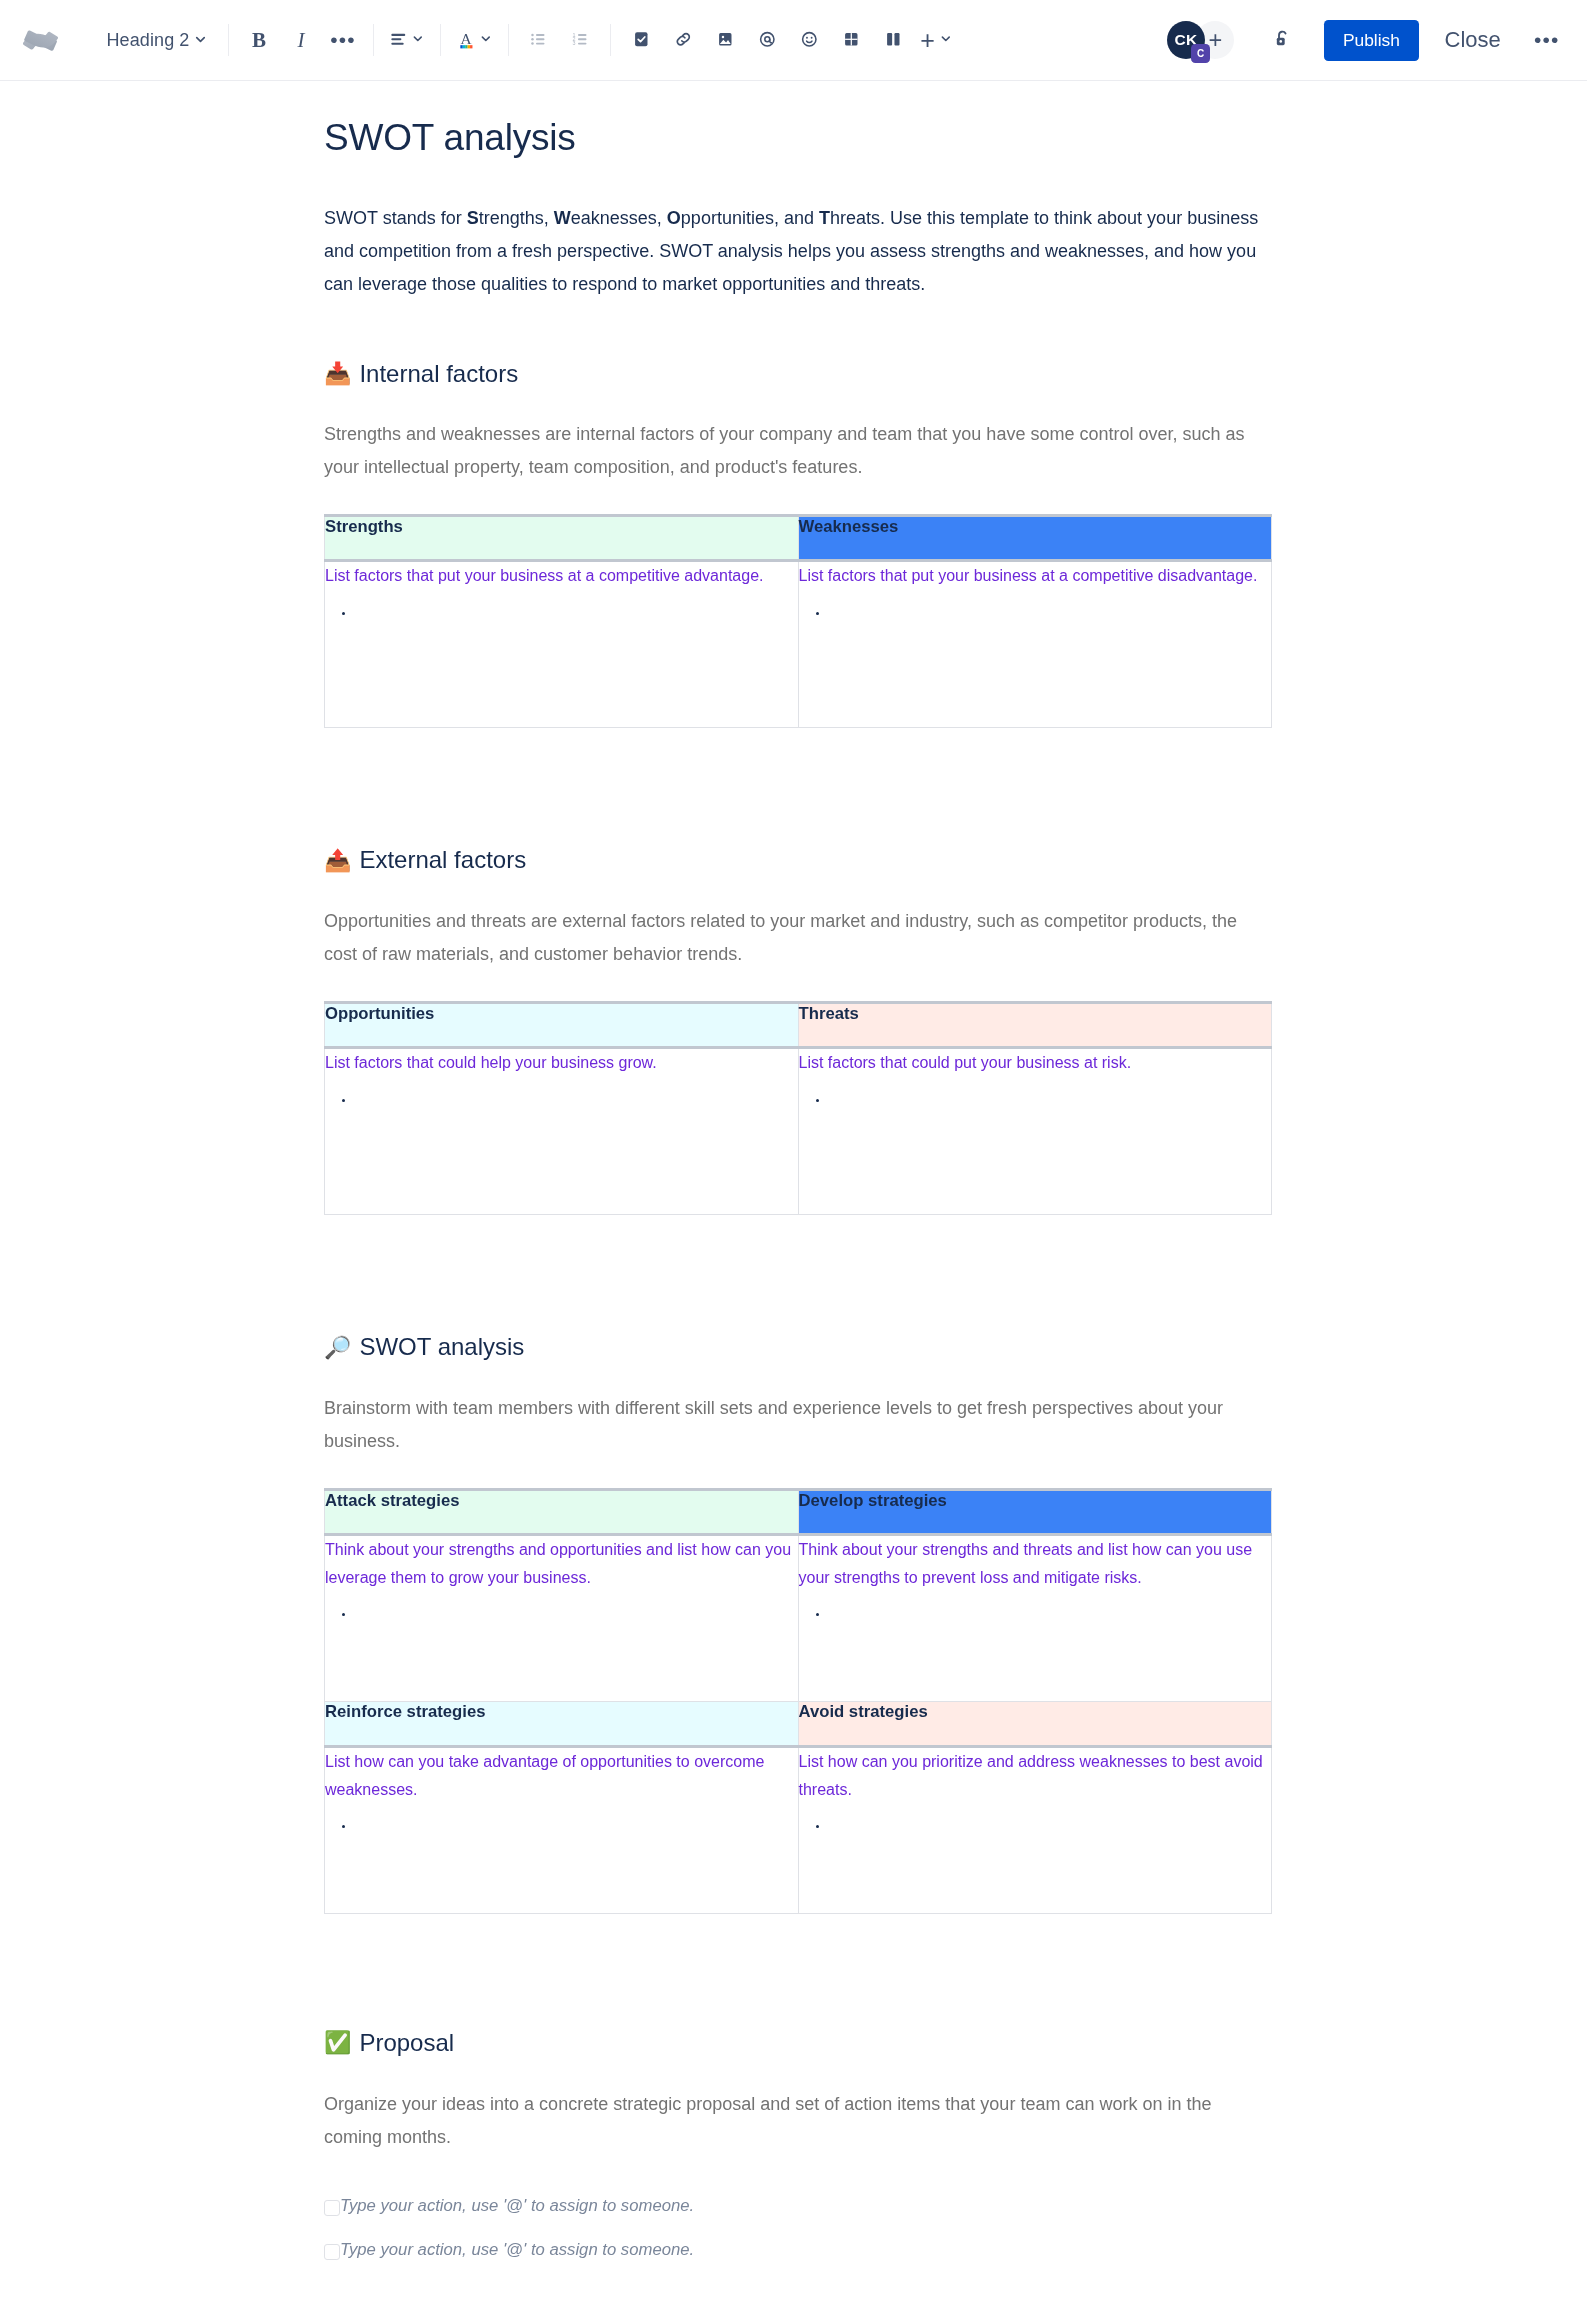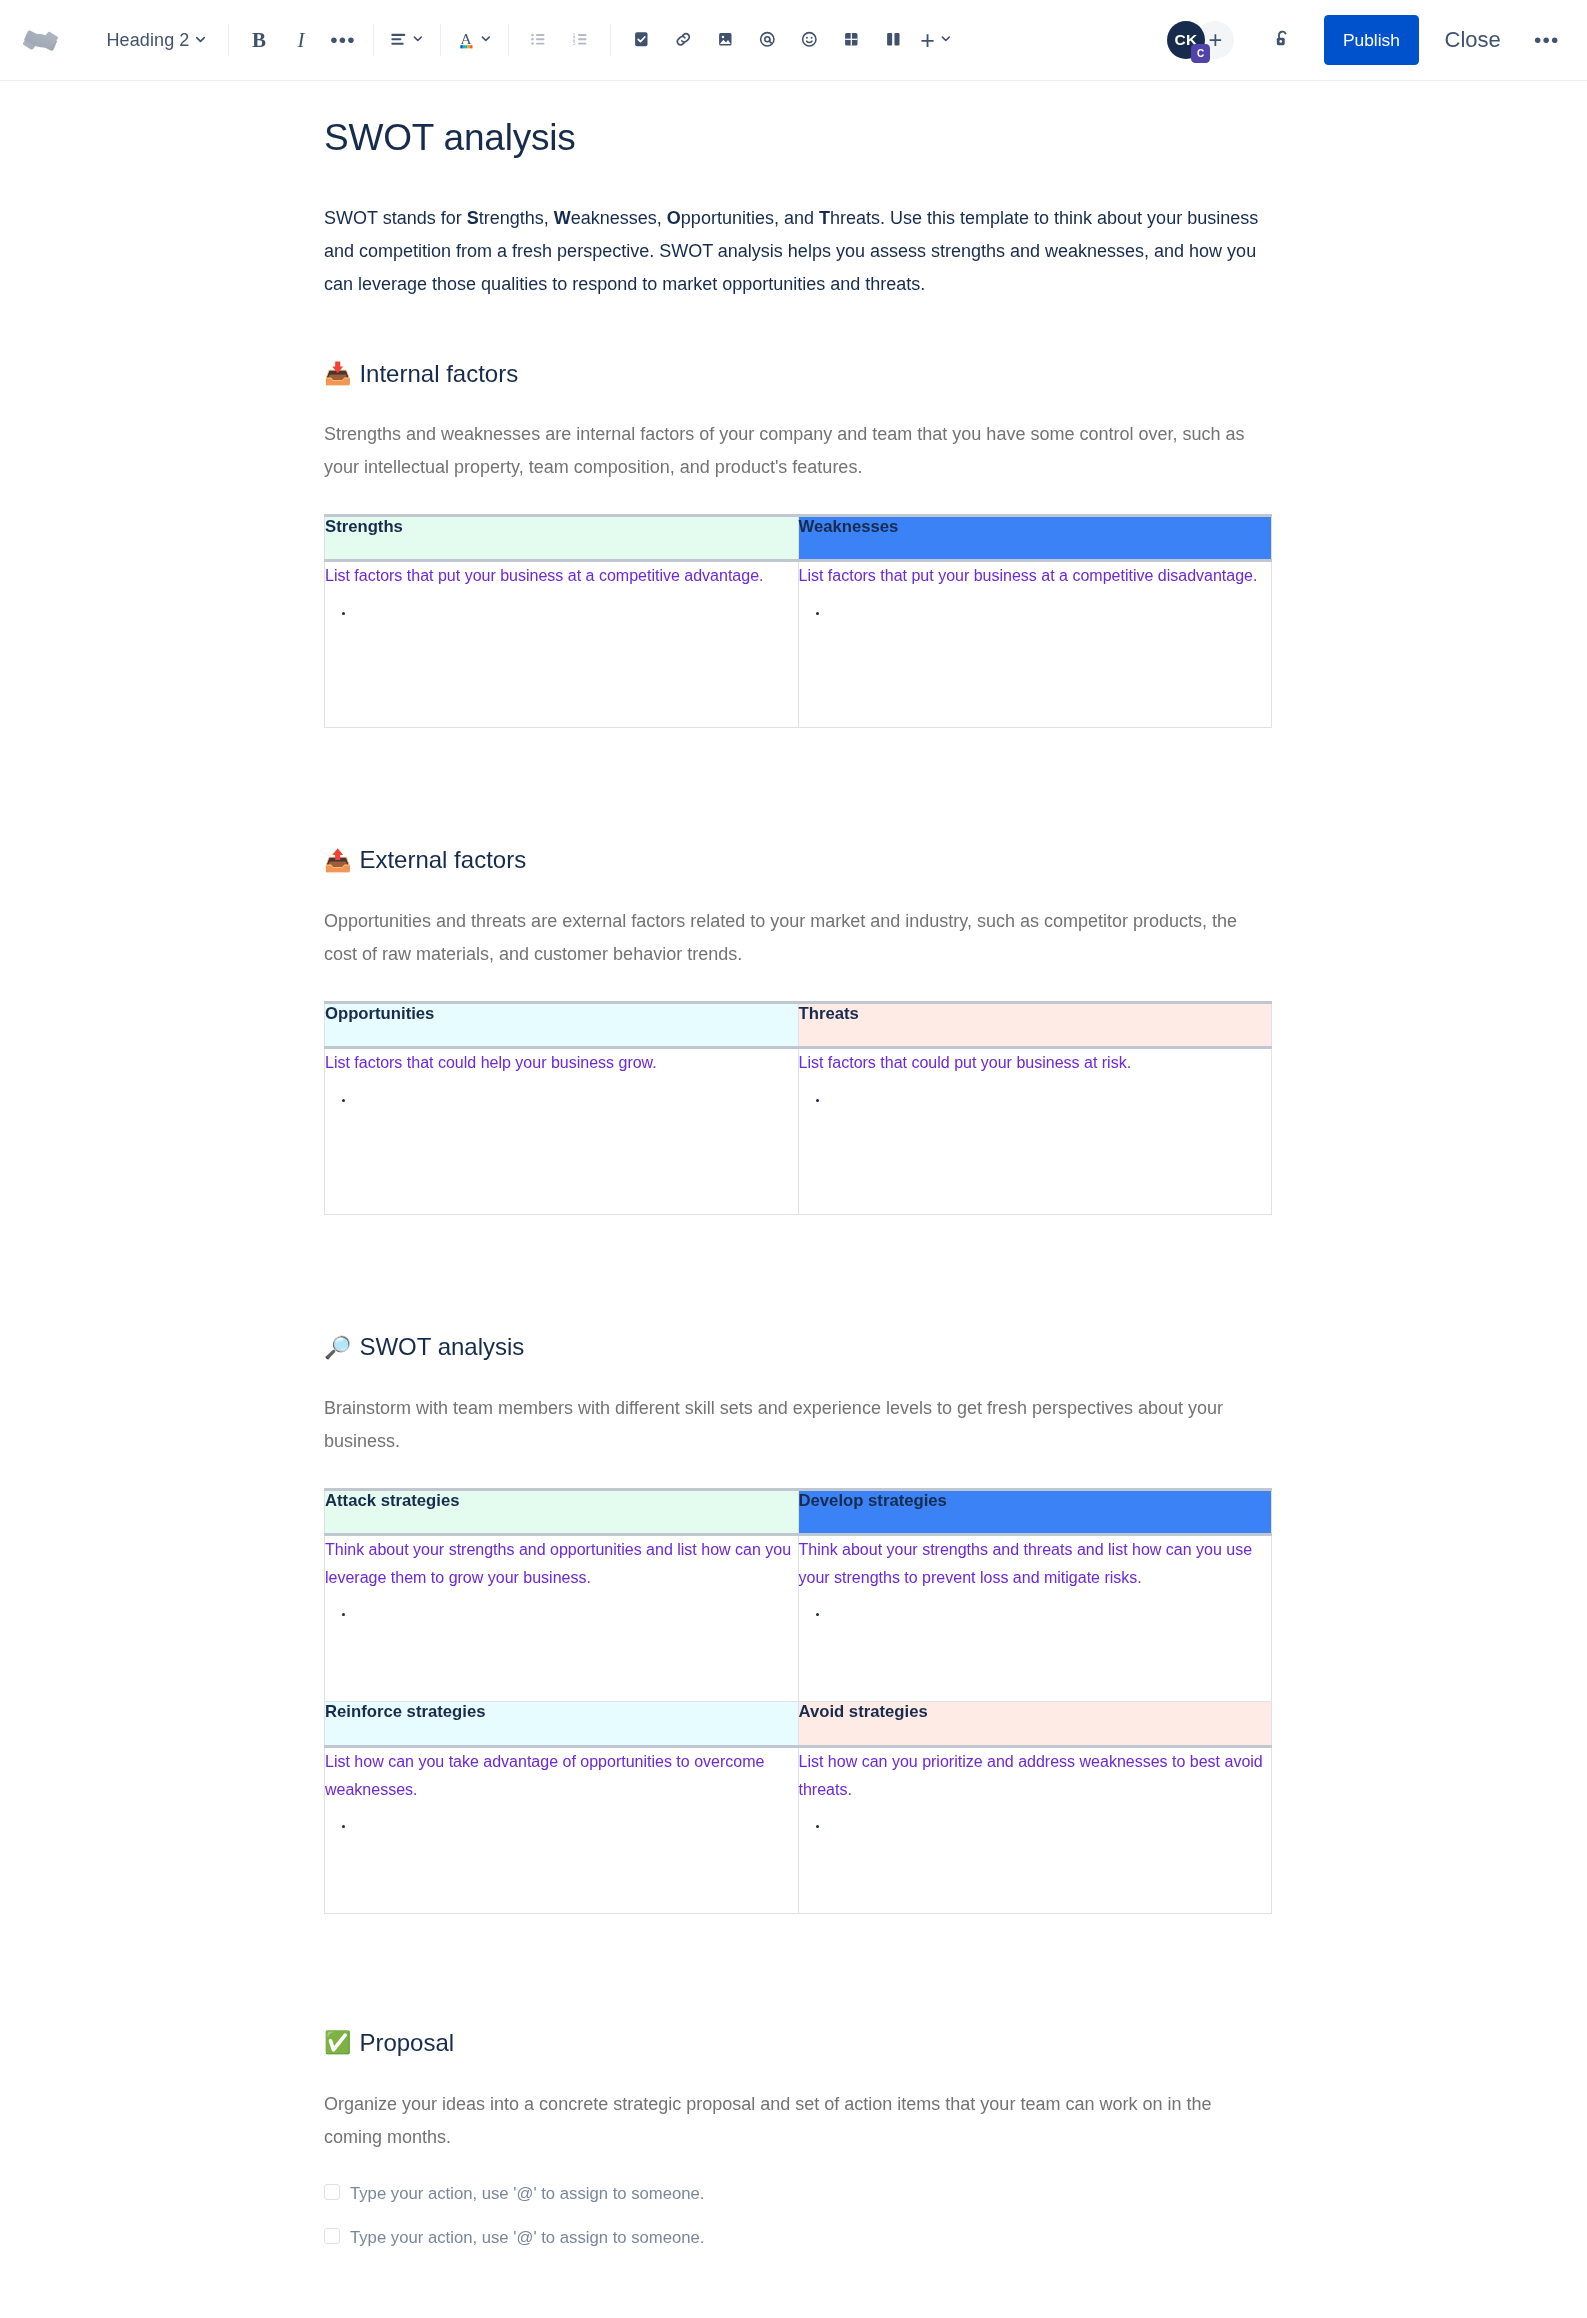--- a/index.html
+++ b/index.html
@@ -75,21 +75,21 @@
     width: 38px; height: 38px; border-radius: 50%;
     background: #f4f5f7; color: #42526e;
     display: flex; align-items: center; justify-content: center;
     font-size: 23.6px; font-weight: 300;
     margin-left: -8.7px; z-index: 1;
   }
   .lock-btn { margin-right: 21px; }
   .publish-btn {
     background: #0052cc; color: #ffffff;
     font-size: 17.4px; border-radius: 4.3px;
-    padding: 0 18.6px; height: 50px;
+    padding: 0 18.6px; height: 41px;
     display: flex; align-items: center; justify-content: center;
     cursor: pointer; margin-right: 10px;
   }
   .close-btn {
     font-size: 22px; color: #42526e;
     padding: 0 16px; height: 41px;
     display: flex; align-items: center; cursor: pointer;
     margin-right: 6.2px;
   }
   .more-btn {
@@ -174,22 +174,23 @@
   }
   ul.bul li { height: 27px; color: #172b4d; }
 
   .bg-green { background: #e3fcef; }
   .bg-yellow { background: #3b82f6; }
   .bg-blue { background: #e6fcff; }
   .bg-red { background: #ffebe6; }
 
   
   .action-row {
-    display: flex; align-items: flex-start; gap: 10px;
+    display: flex; align-items: flex-end; gap: 0;
     height: 32px;
+    font-style: italic;
   }
   .chk {
     width: 16px; height: 16px;
     border: 1.9px solid #dfe1e6;
     border-radius: 3.1px;
     background: #fff;
     flex: 0 0 auto;
     cursor: pointer;
   }
   .action-txt {

